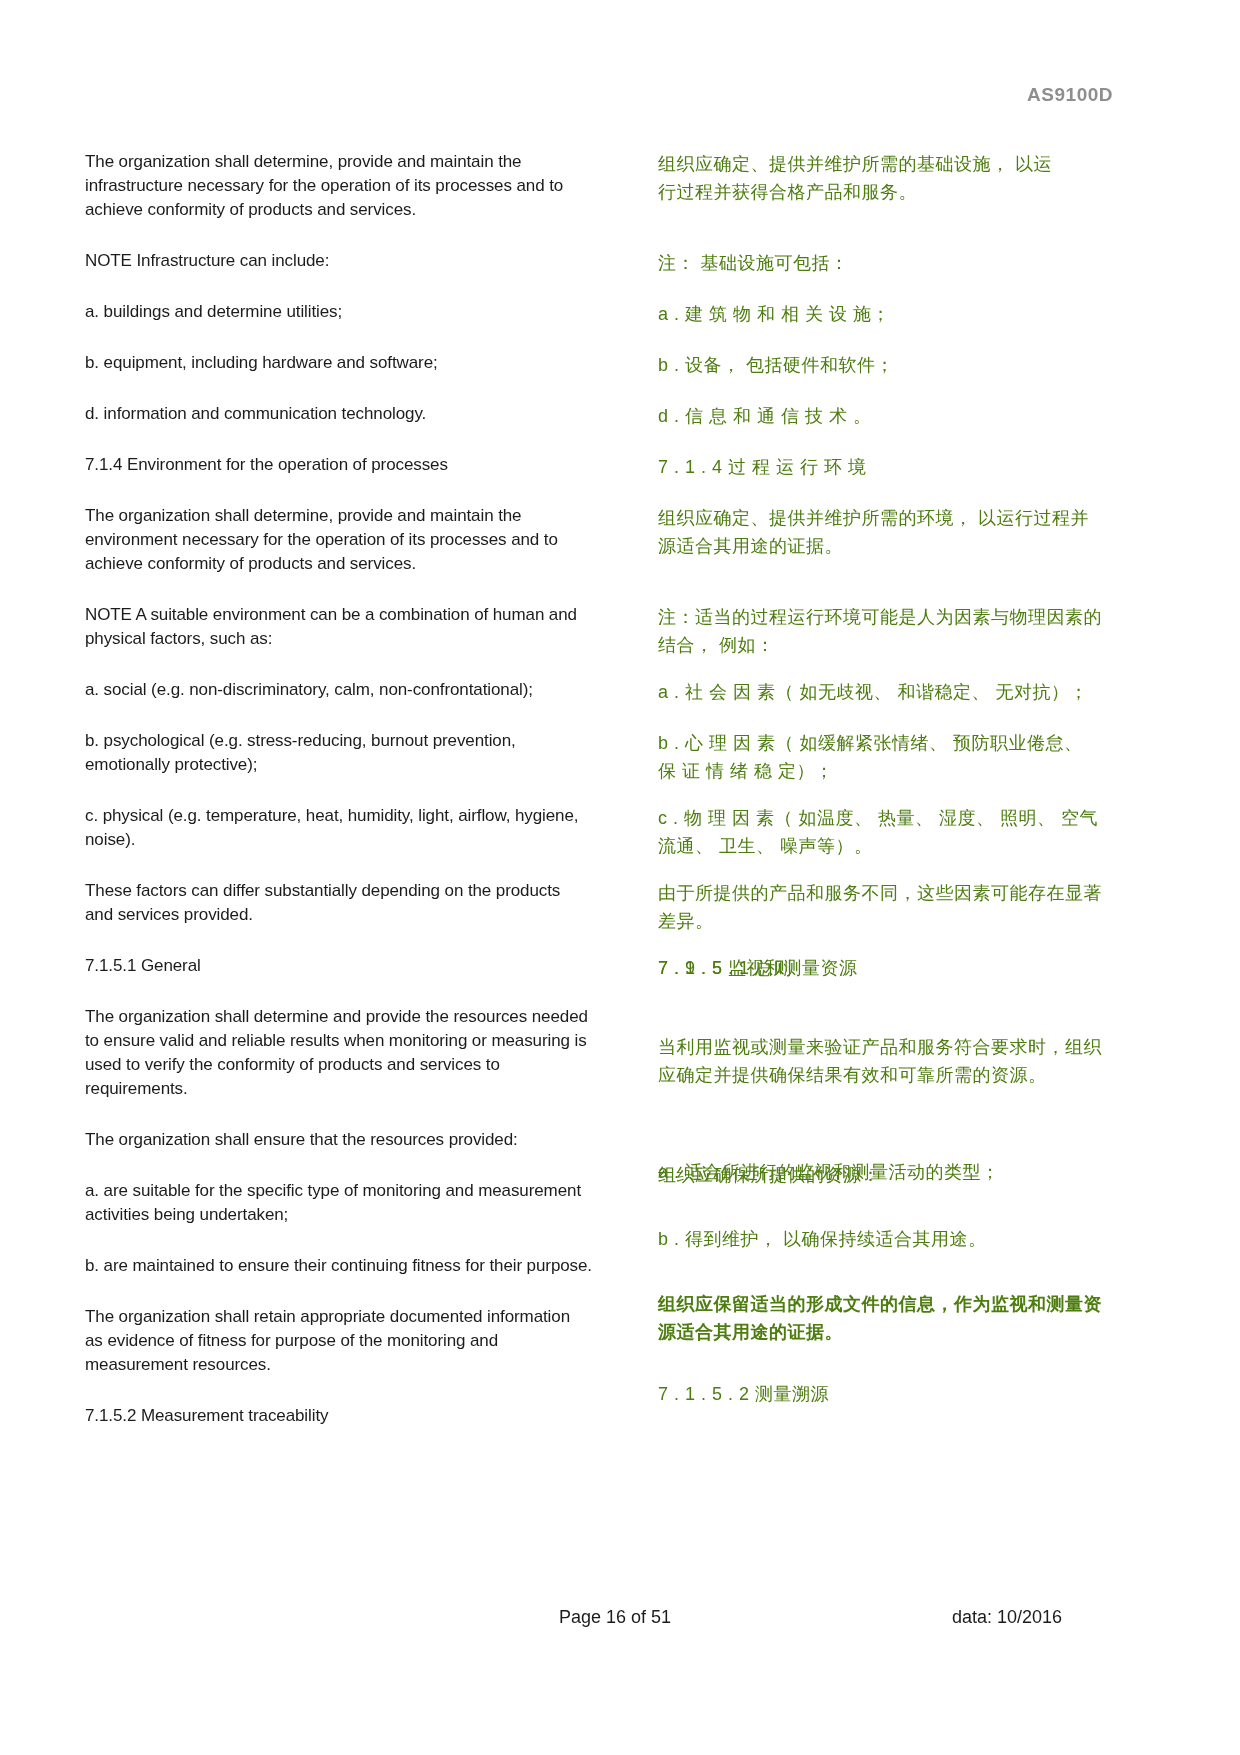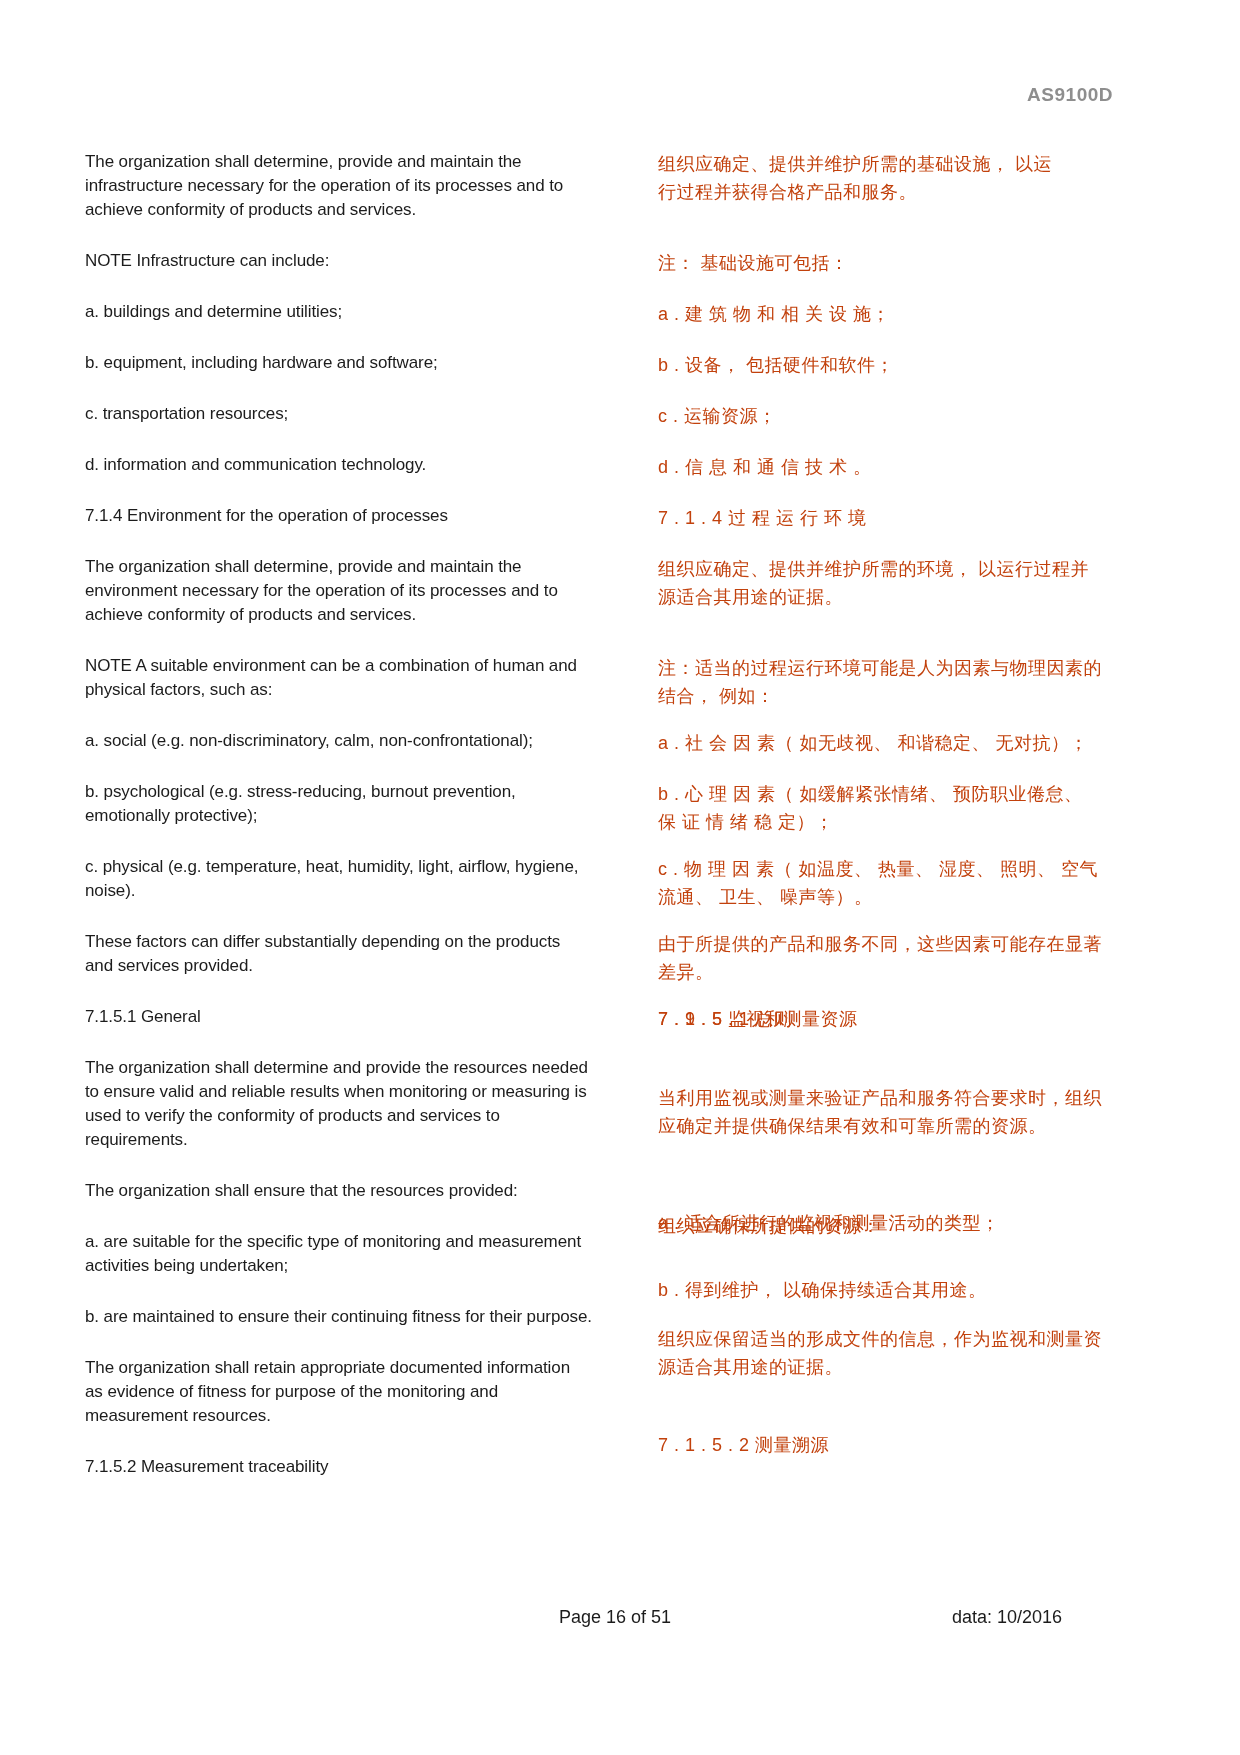--- a/index.html
+++ b/index.html
@@ -45,26 +45,26 @@
   }
   .zh {
     position: absolute;
     left: 573px;
     top: 0;
     width: 475px;
     font-size: 18px;
     line-height: 28px;
     letter-spacing: 0.5px;
     white-space: pre-line;
-    color: #c2410c;
+    color: #4d7c0f;
   }
   .row-16 .zh .zh-extra { margin-top: 44px; }
   .row-17 .zh { top: 30px; }
   .row-18 .zh { top: 46px; }
-  .row-19 .zh { top: 20px; }
+  .row-19 .zh { top: 36px; font-weight: bold; }
   .row-20 .zh { top: 75px; }
   .footer {
     position: absolute;
     top: 1606px;
     left: 0;
     width: 1240px;
     font-size: 18px;
     line-height: 22px;
     color: #1c1c1c;
   }
@@ -96,24 +96,20 @@
     <div class="row row-3">
       <p class="en">a. buildings and determine utilities;</p>
       <p class="zh">a . 建 筑 物 和 相 关 设 施；</p>
     </div>
 
     <div class="row row-4">
       <p class="en">b. equipment, including hardware and software;</p>
       <p class="zh">b . 设备， 包括硬件和软件；</p>
     </div>
 
-    <div class="row row-5">
-      <p class="en">c. transportation resources;</p>
-      <p class="zh">c . 运输资源；</p>
-    </div>
 
     <div class="row row-6">
       <p class="en">d. information and communication technology.</p>
       <p class="zh">d . 信 息 和 通 信 技 术 。</p>
     </div>
 
     <div class="row row-7">
       <p class="en">7.1.4 Environment for the operation of processes</p>
       <p class="zh">7 . 1 . 4 过 程 运 行 环 境</p>
     </div>

